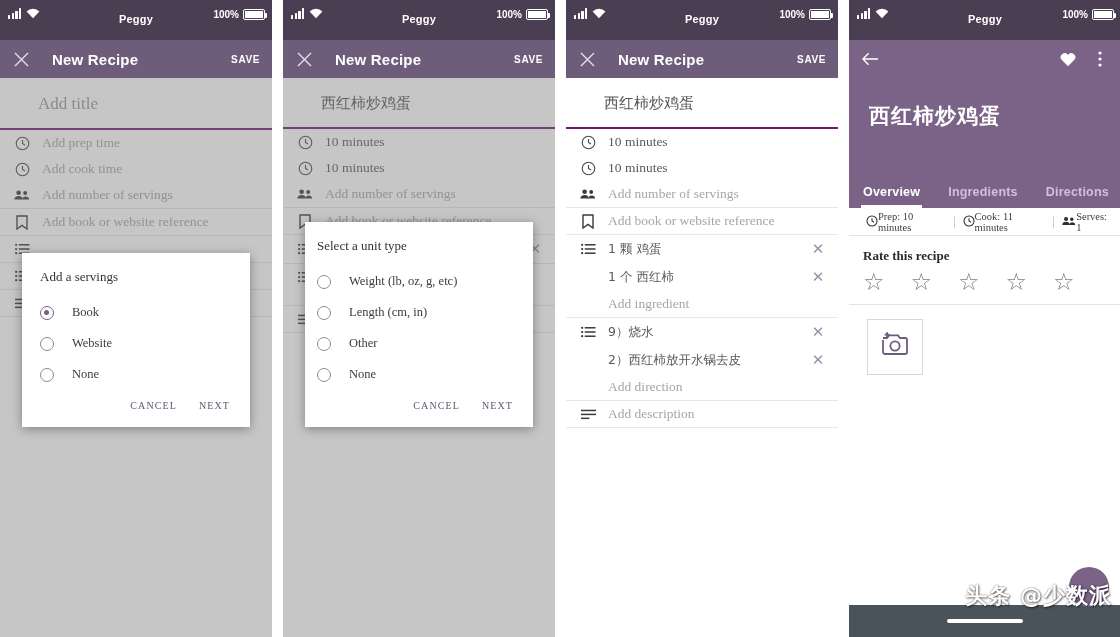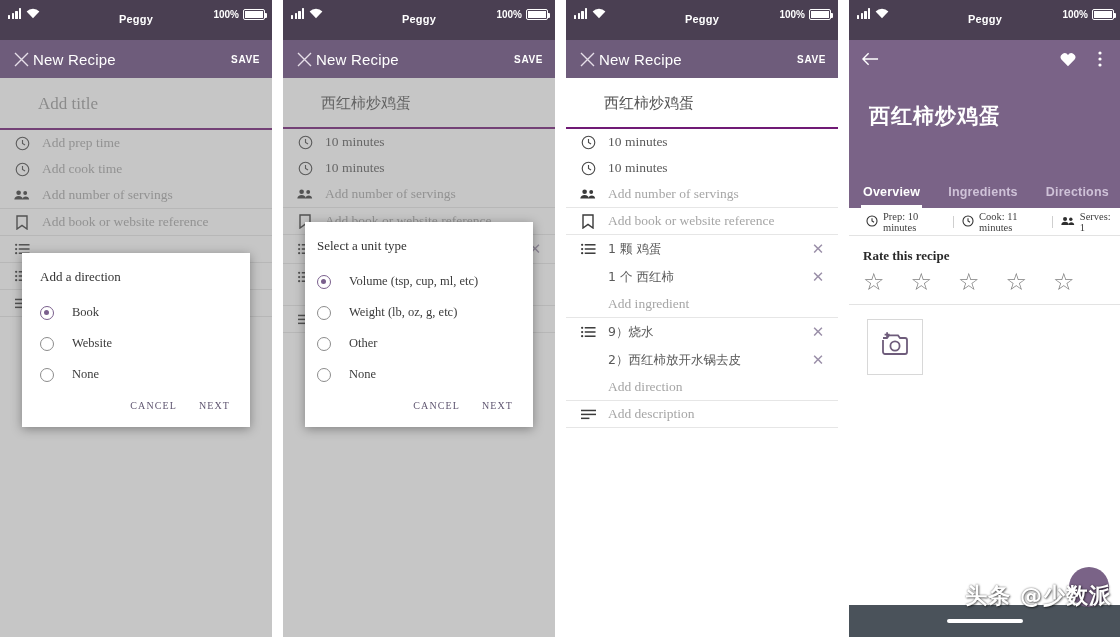--- a/index.html
+++ b/index.html
@@ -53,22 +53,22 @@
 
   
   .appbar {
     height: 38px; background: #6e5c7b;
     display:flex; align-items:center; padding: 0 12px;
     position:relative; color:#fff;
   }
   .appbar .ab-icon { width:18px; height:18px; flex:none; display:flex; align-items:center; justify-content:center; }
   .appbar .ab-title {
     font-family:"Liberation Sans", sans-serif;
-    font-size:15px; font-weight:400; color:#ffffff;
-    margin-left:3px; letter-spacing:.2px;
+    font-size:15px; font-weight:700; color:#ffffff;
+    margin-left:22px; letter-spacing:.2px;
   }
   .appbar .ab-save {
     margin-left:auto; font-family:"Liberation Sans", sans-serif;
     font-size:10px; font-weight:700; letter-spacing:.6px; color:#ffffff;
   }
   .appbar .ab-actions { margin-left:auto; display:flex; align-items:center; gap:14px;}
 
   
   .body { background:#ffffff; position:relative; height: 559px; }
   .rowtitle {
@@ -132,21 +132,21 @@
   }
   .tab.active { color:#ffffff; }
   .tab.active::after {
     content:''; position:absolute; left:-2px; right:10px; bottom:0; height:3px; background:#fff;
   }
   .metabar {
     display:flex; align-items:center; height:28px;
     border-bottom:1px solid #e3e3e3; font-size:10.5px; color:#3e3e3e;
     padding-left:8px;
   }
-  .metabar .mi { display:flex; align-items:center; gap:5px; padding:0 9px; position:relative;}
+  .metabar .mi { display:flex; align-items:center; padding:0 9px; position:relative;}
   .metabar .mi + .mi::before {
     content:''; position:absolute; left:0; top:5px; bottom:5px; width:1px; background:#cfcfcf;
   }
   .rate-h { padding:12px 0 0 14px; font-size:13px; color:#2a2a2a; font-weight:700; }
   .stars { display:flex; gap:26px; padding:6px 0 10px 14px; border-bottom:1px solid #e3e3e3;}
   .star { font-size:24px; color:#7d7d7d; line-height:1; }
   .photobox {
     margin:14px 0 0 18px; width:56px; height:56px;
     border:1px solid #d8d8d8; background:#fff;
     display:flex; align-items:center; justify-content:center;
@@ -292,21 +292,21 @@
                 <rect x="0" y="8.8" width="9" height="1.6" fill="#3a3a3a"></rect>
               </svg>
           </span>
           <span class="tx"></span>
         </div>
       </div>
 
       <div class="scrim"></div>
 
       <div class="dialog" style="left:22px; top:175px; width:228px;">
-        <div class="dlg-title">Add a direction</div>
+        <div class="dlg-title">Add a servings</div>
         <div class="opt">
           <span class="radio on"></span>
           <span class="lb">Book</span>
         </div>
         <div class="opt">
           <span class="radio"></span>
           <span class="lb">Website</span>
         </div>
         <div class="opt">
           <span class="radio"></span>
@@ -442,26 +442,26 @@
           </span>
           <span class="tx"></span>
         </div>
       </div>
 
       <div class="scrim"></div>
 
       <div class="dialog" style="left:22px; top:144px; width:228px;padding-left:12px;">
         <div class="dlg-title">Select a unit type</div>
         <div class="opt">
-          <span class="radio on"></span>
-          <span class="lb">Volume (tsp, cup, ml, etc)</span>
+          <span class="radio"></span>
+          <span class="lb">Weight (lb, oz, g, etc)</span>
         </div>
         <div class="opt">
           <span class="radio"></span>
-          <span class="lb">Weight (lb, oz, g, etc)</span>
+          <span class="lb">Length (cm, in)</span>
         </div>
         <div class="opt">
           <span class="radio"></span>
           <span class="lb">Other</span>
         </div>
         <div class="opt">
           <span class="radio"></span>
           <span class="lb">None</span>
         </div>
         <div class="dlg-actions">

